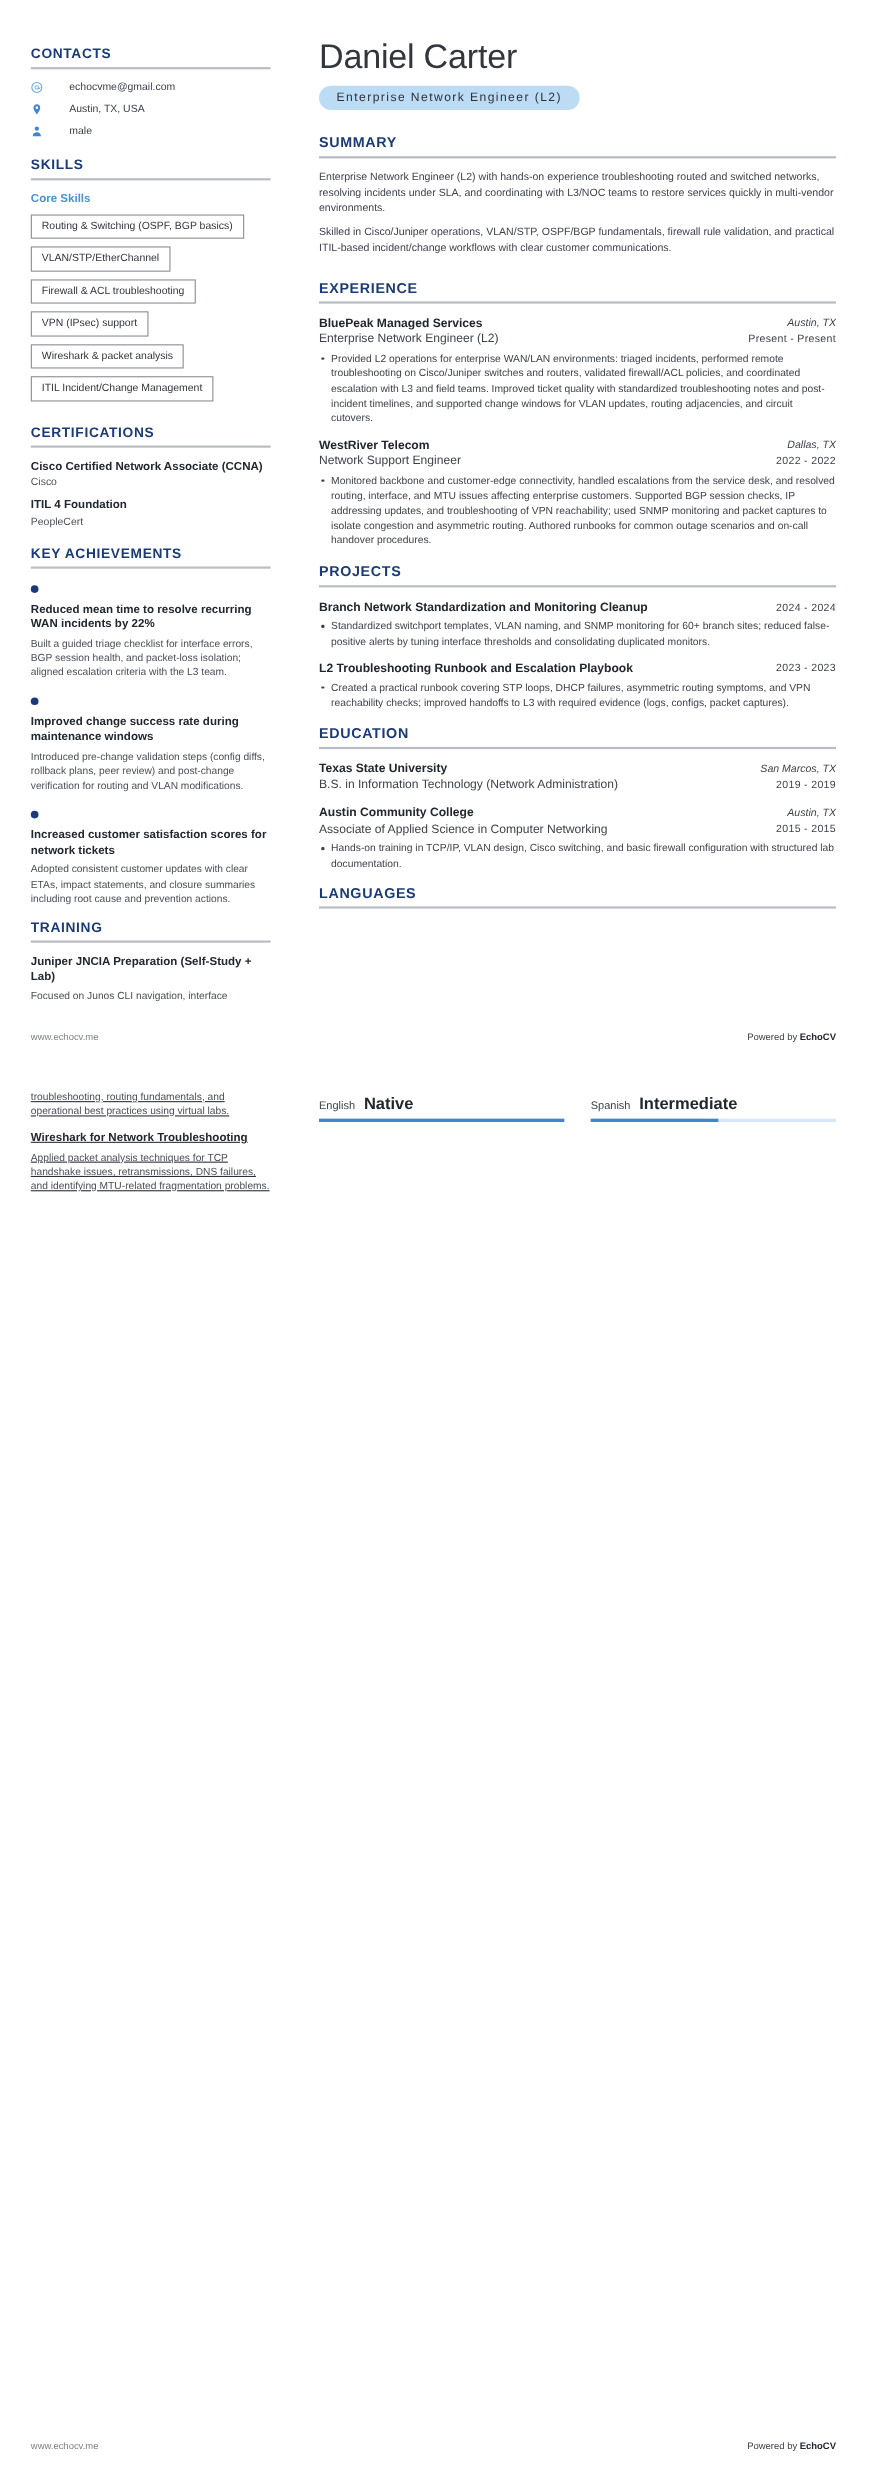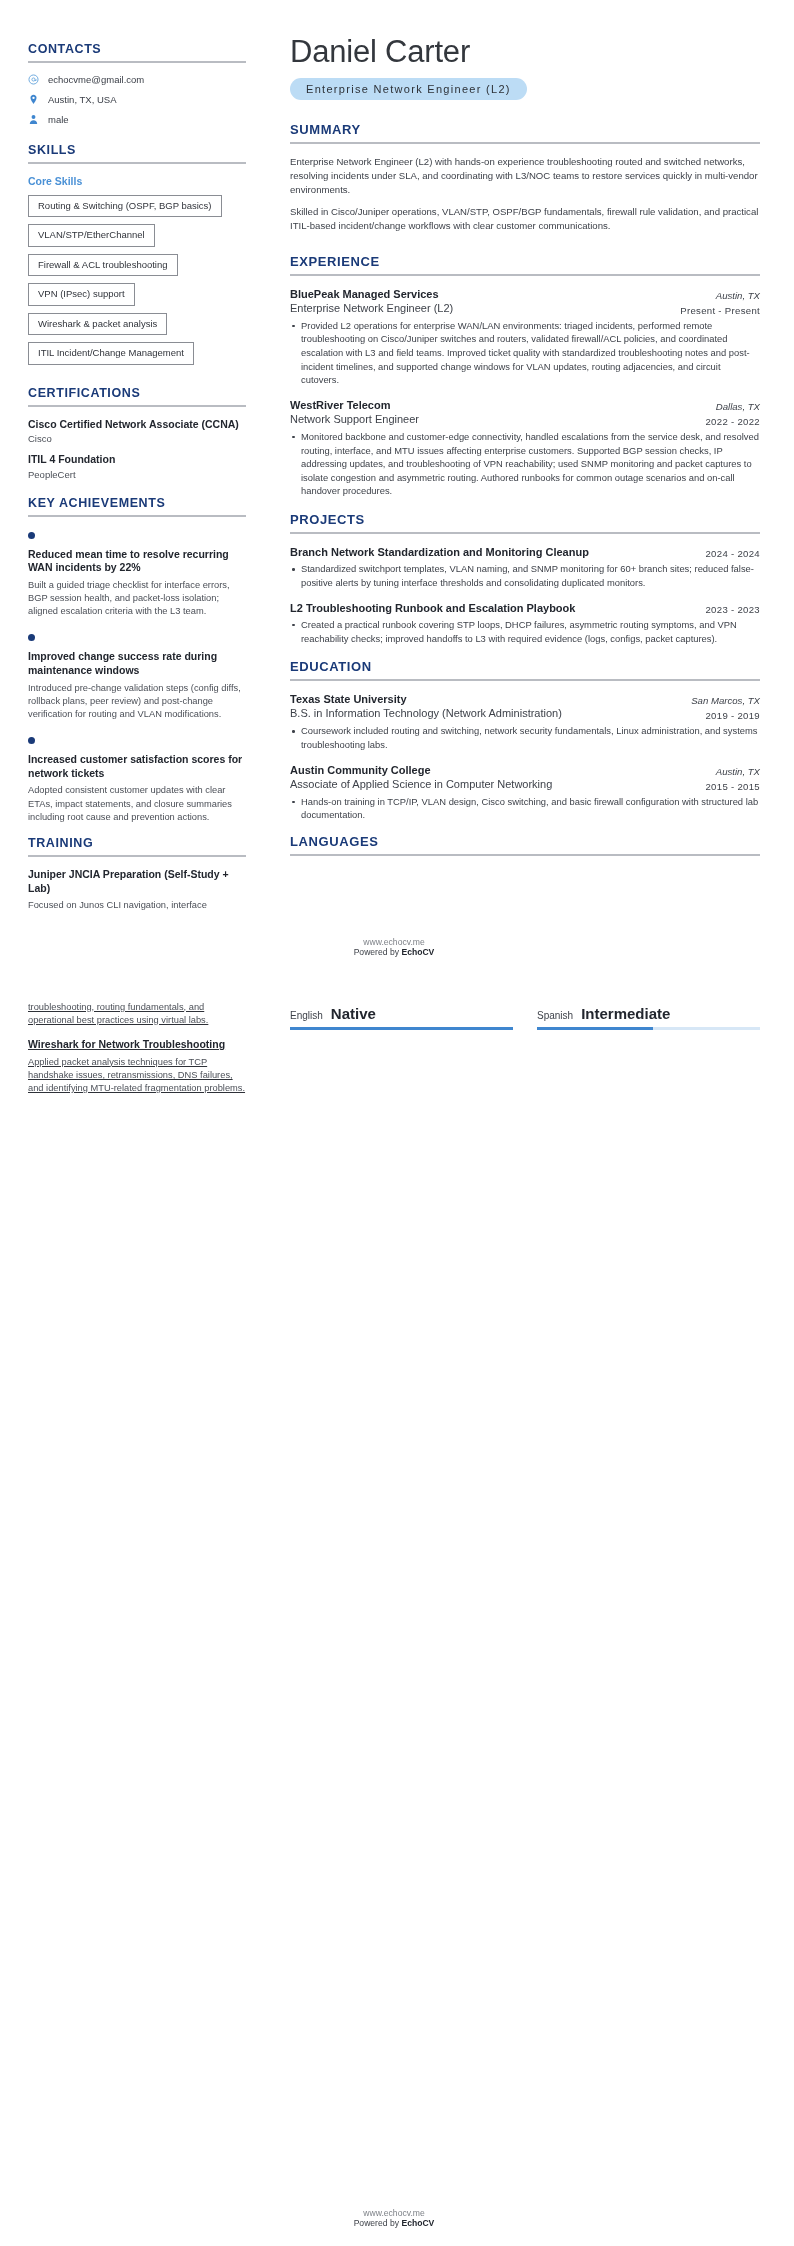--- a/index.html
+++ b/index.html
@@ -38,21 +38,21 @@
     margin-top: 5px;
     margin-bottom: 11px;
   }
   .right-col .sec-head { font-size: 13px; }
   .right-col .sec-rule { background: #b9bcc2; }
 
   
   .contact-row {
     display: flex;
     align-items: center;
-    gap: 9px;
+    gap: 24px;
     font-size: 9.5px;
     color: #3c4049;
     margin-bottom: 9px;
   }
   .c-icon {
     width: 11px; height: 11px;
     display: inline-flex; align-items: center; justify-content: center;
     flex: 0 0 11px;
   }
   .c-icon svg { display: block; }
@@ -156,21 +156,21 @@
     color: #3e424a;
     line-height: 1.5;
   }
   .summary-p + .summary-p { margin-top: 7px; }
 
   
   .entry { margin-bottom: 11px; }
   .entry-line {
     display: flex;
     justify-content: space-between;
-    align-items: flex-end;
+    align-items: center;
     gap: 12px;
   }
   .org {
     font-size: 11px;
     font-weight: bold;
     color: #22262e;
     line-height: 1.3;
   }
   .loc {
     font-size: 9.6px;
@@ -232,21 +232,20 @@
   }
 
   
   .footer {
     display: flex;
     justify-content: space-between;
     align-items: center;
     padding: 0 34px 0 28px;
     font-size: 8.6px;
     color: #7e8288;
-    flex-direction: column;
   }
   .footer .brand { color: #3d4148; }
   .footer .brand b { color: #22262e; font-weight: bold; }
 </style>
 </head>
 <body>
 
 <div class="page">
 
   <div class="sheet">
@@ -434,23 +433,20 @@
 
           <div class="entry">
             <div class="entry-line">
               <span class="org">Texas State University</span>
               <span class="loc">San Marcos, TX</span>
             </div>
             <div class="entry-line">
               <span class="title">B.S. in Information Technology (Network Administration)</span>
               <span class="dates">2019 - 2019</span>
             </div>
-            <ul class="bullets">
-              <li>Coursework included routing and switching, network security fundamentals, Linux administration, and systems troubleshooting labs.</li>
-            </ul>
           </div>
 
           <div class="entry">
             <div class="entry-line">
               <span class="org">Austin Community College</span>
               <span class="loc">Austin, TX</span>
             </div>
             <div class="entry-line">
               <span class="title">Associate of Applied Science in Computer Networking</span>
               <span class="dates">2015 - 2015</span>

